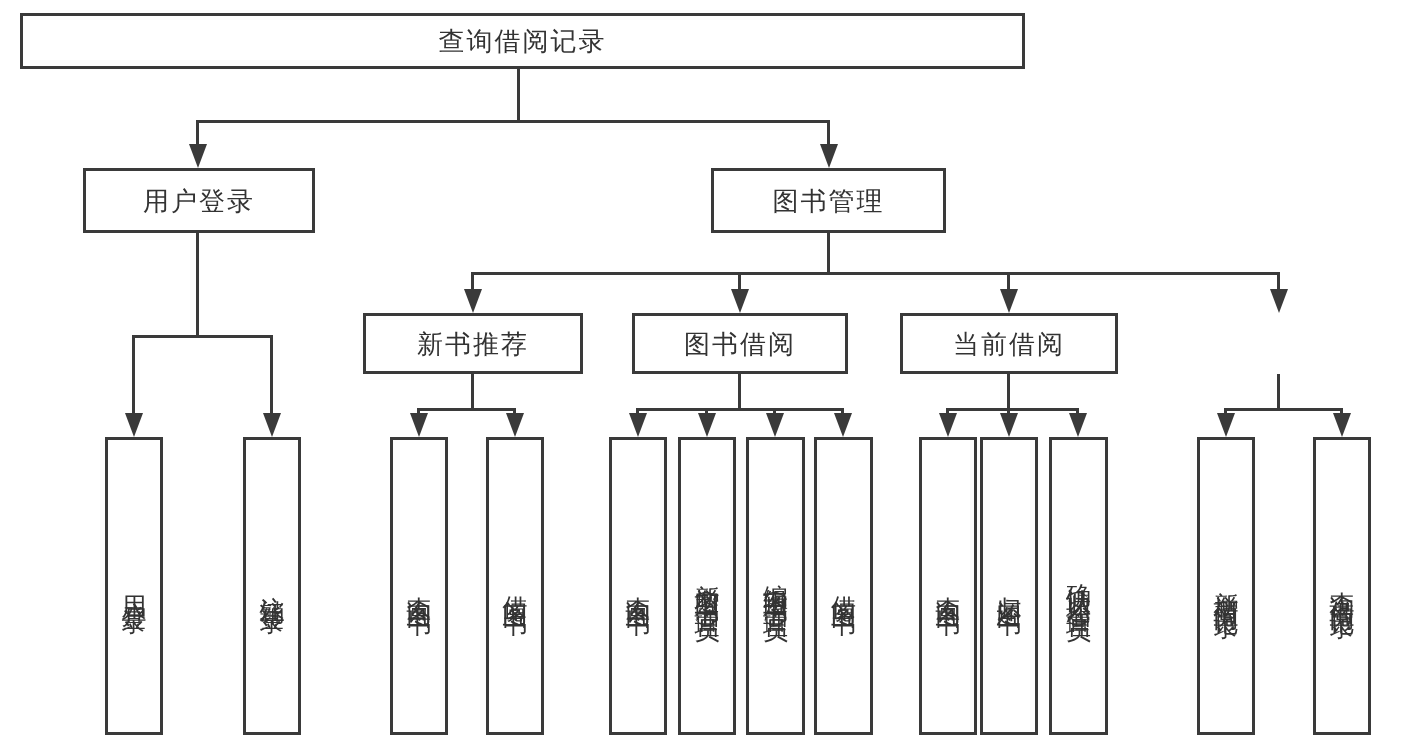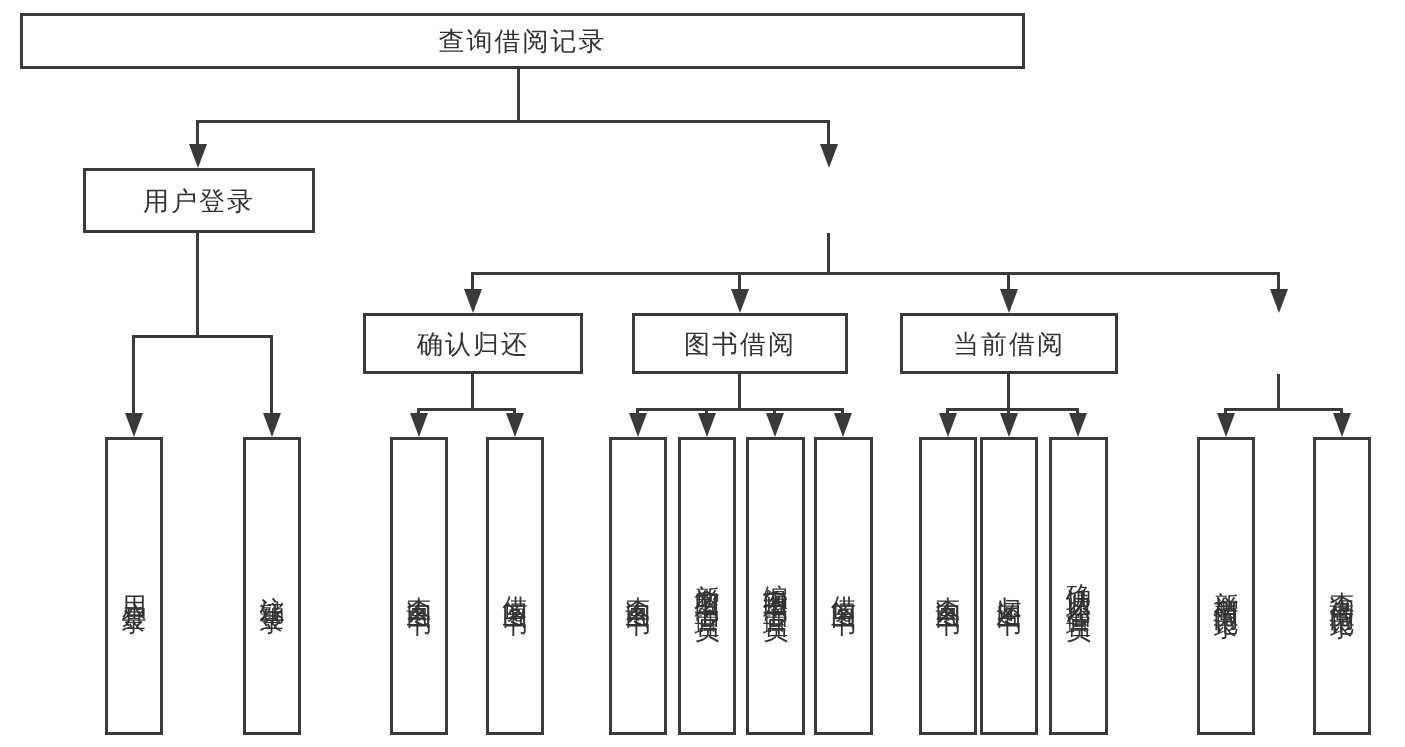--- a/index.html
+++ b/index.html
@@ -45,40 +45,41 @@
   <div class="node" style="left:20px;top:13px;width:1005px;height:56px">查询借阅记录</div>
 
   <div class="v-line" style="left:517px;top:69px;height:51px"></div>
   <div class="h-line" style="left:196px;top:120px;width:634px"></div>
   <div class="v-line" style="left:196px;top:120px;height:26px"></div>
   <div class="arrow" style="left:189px;top:144px"></div>
   <div class="v-line" style="left:827px;top:120px;height:26px"></div>
   <div class="arrow" style="left:820px;top:144px"></div>
 
   <div class="node" style="left:83px;top:168px;width:232px;height:65px">用户登录</div>
+  <div class="node" style="left:711px;top:168px;width:235px;height:65px">图书管理</div>
 
   <div class="v-line" style="left:196px;top:233px;height:105px"></div>
   <div class="h-line" style="left:132px;top:335px;width:141px"></div>
   <div class="v-line" style="left:132px;top:335px;height:80px"></div>
   <div class="arrow" style="left:125px;top:413px"></div>
   <div class="v-line" style="left:270px;top:335px;height:80px"></div>
   <div class="arrow" style="left:263px;top:413px"></div>
 
   <div class="v-line" style="left:827px;top:233px;height:42px"></div>
   <div class="h-line" style="left:471px;top:272px;width:809px"></div>
   <div class="v-line" style="left:471px;top:272px;height:19px"></div>
   <div class="arrow" style="left:464px;top:289px"></div>
   <div class="v-line" style="left:738px;top:272px;height:19px"></div>
   <div class="arrow" style="left:731px;top:289px"></div>
   <div class="v-line" style="left:1007px;top:272px;height:19px"></div>
   <div class="arrow" style="left:1000px;top:289px"></div>
   <div class="v-line" style="left:1277px;top:272px;height:19px"></div>
   <div class="arrow" style="left:1270px;top:289px"></div>
 
-  <div class="node" style="left:363px;top:313px;width:220px;height:61px">确认归还</div>
+  <div class="node" style="left:363px;top:313px;width:220px;height:61px">新书推荐</div>
   <div class="node" style="left:632px;top:313px;width:216px;height:61px">图书借阅</div>
   <div class="node" style="left:900px;top:313px;width:218px;height:61px">当前借阅</div>
 
   <div class="v-line" style="left:471px;top:374px;height:37px"></div>
   <div class="h-line" style="left:417px;top:408px;width:99px"></div>
   <div class="v-line" style="left:417px;top:408px;height:7px"></div>
   <div class="arrow" style="left:410px;top:413px"></div>
   <div class="v-line" style="left:513px;top:408px;height:7px"></div>
   <div class="arrow" style="left:506px;top:413px"></div>
 

